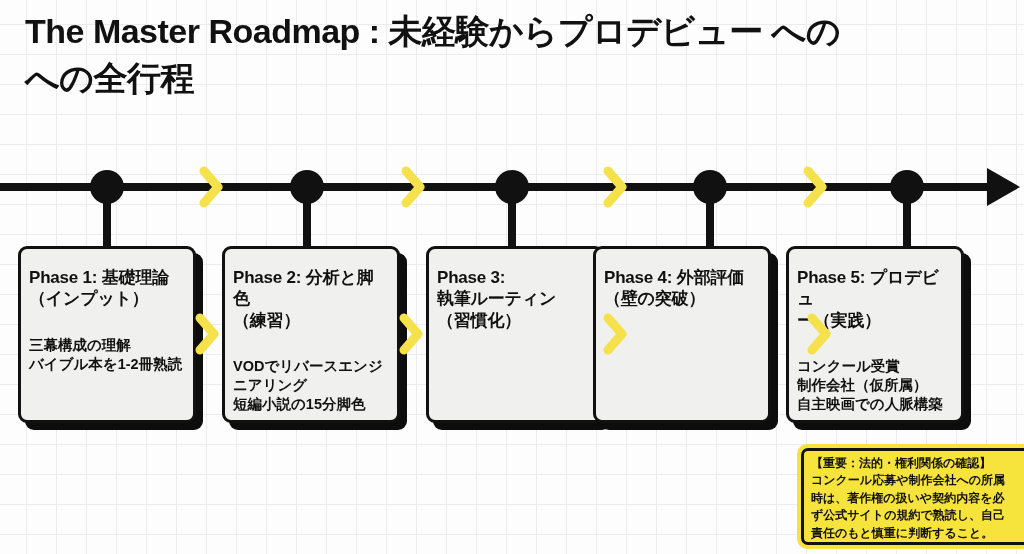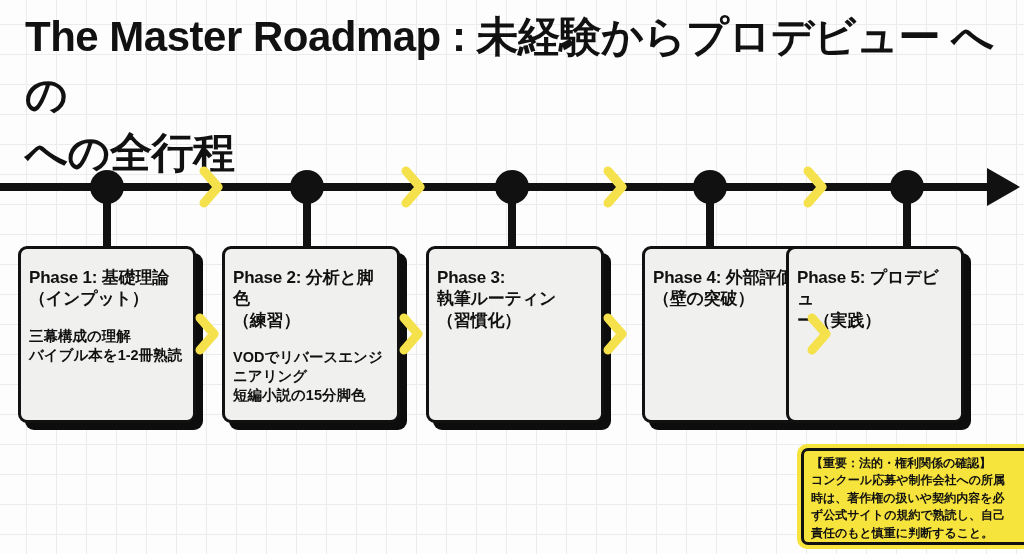--- a/index.html
+++ b/index.html
@@ -11,36 +11,36 @@
     color:#111;
     background-color:#fdfdfd;
     background-image:
       linear-gradient(#ececec 1px, transparent 1px),
       linear-gradient(90deg, #ececec 1px, transparent 1px);
     background-size:30px 30px;
     background-position:-4px -6px;
   }
   .page-title{
     position:absolute;left:25px;top:8px;width:970px;
-    font-size:42px;font-weight:900;line-height:1.38;
+    font-size:34px;font-weight:900;line-height:1.38;
     letter-spacing:-0.5px;white-space:pre-line;
   }
   .tl-line{position:absolute;left:0;top:183px;width:998px;height:8px;background:#111;}
   .tl-arrow{position:absolute;left:984px;top:165px;}
   .dot{position:absolute;width:34px;height:34px;border-radius:50%;background:#111;top:170px;}
   .stem{position:absolute;width:8px;background:#111;top:187px;height:62px;}
   .chev{position:absolute;width:30px;height:48px;}
   .card{
     position:absolute;top:246px;width:178px;height:177px;box-sizing:border-box;
     background:#f0f0ee;border:3px solid #111;border-radius:9px;
     box-shadow:7px 7px 0 #0d0d0d;
     padding:18px 8px;
   }
   .card-title{font-size:17px;font-weight:800;line-height:1.26;letter-spacing:-0.2px;white-space:pre-line;}
-  .card-body{margin-top:17px;font-size:14.5px;font-weight:700;line-height:1.32;white-space:pre-line;}
+  .card-body{margin-top:26px;font-size:14.5px;font-weight:700;line-height:1.32;white-space:pre-line;}
   .note-outer{
     position:absolute;left:797px;top:444px;width:266px;height:105px;box-sizing:border-box;
     background:#f6e33c;border-radius:10px;padding:4px;
   }
   .note-inner{
     width:100%;height:100%;box-sizing:border-box;
     border:3px solid #111;border-radius:7px;
     padding:4px 7px;
   }
   .note-text{font-size:12px;font-weight:800;line-height:1.45;white-space:pre-line;}
@@ -97,27 +97,30 @@
 （練習）</div>
     <div class="card-body">VODでリバースエンジ
 ニアリング
 短編小説の15分脚色</div>
   </div>
   <div class="card" style="left:426px">
     <div class="card-title">Phase 3:
 執筆ルーティン
 （習慣化）</div>
   </div>
-  <div class="card" style="left:642px">
+  <div class="card" style="left:593px">
     <div class="card-title">Phase 4: 外部評価
 （壁の突破）</div>
   </div>
   <div class="card" style="left:786px">
     <div class="card-title">Phase 5: プロデビュ
 ー（実践）</div>
+    <div class="card-body">コンクール受賞
+制作会社（仮所属）
+自主映画での人脈構築</div>
   </div>
 
   <svg class="chev" style="left:192px;top:310px" viewBox="0 0 30 48">
       <polyline points="8,8 22,24 8,40" fill="none" stroke="#F5E14B" stroke-width="9" stroke-linecap="round" stroke-linejoin="round"></polyline>
     </svg>
   <svg class="chev" style="left:396px;top:310px" viewBox="0 0 30 48">
       <polyline points="8,8 22,24 8,40" fill="none" stroke="#F5E14B" stroke-width="9" stroke-linecap="round" stroke-linejoin="round"></polyline>
     </svg>
   <svg class="chev" style="left:600px;top:310px" viewBox="0 0 30 48">
       <polyline points="8,8 22,24 8,40" fill="none" stroke="#F5E14B" stroke-width="9" stroke-linecap="round" stroke-linejoin="round"></polyline>

